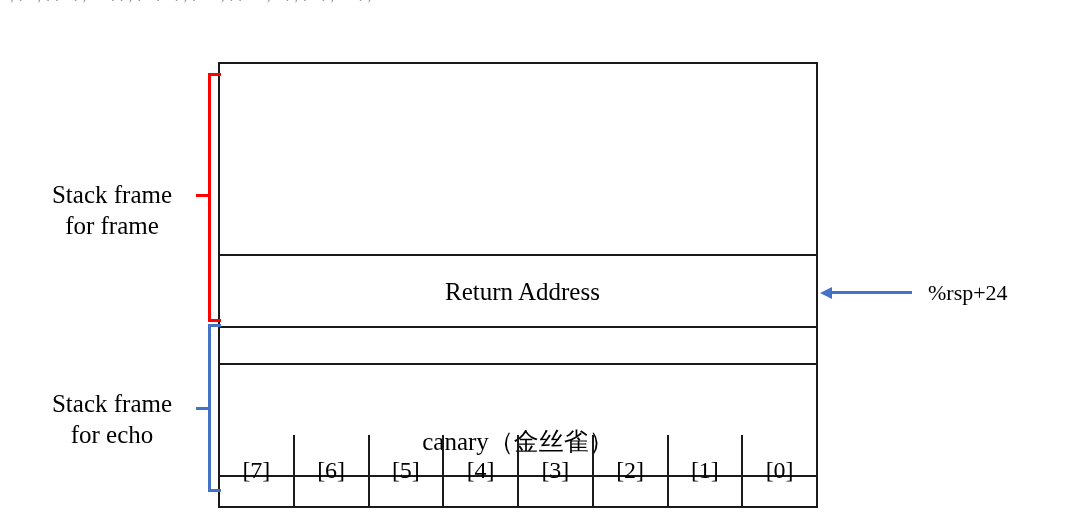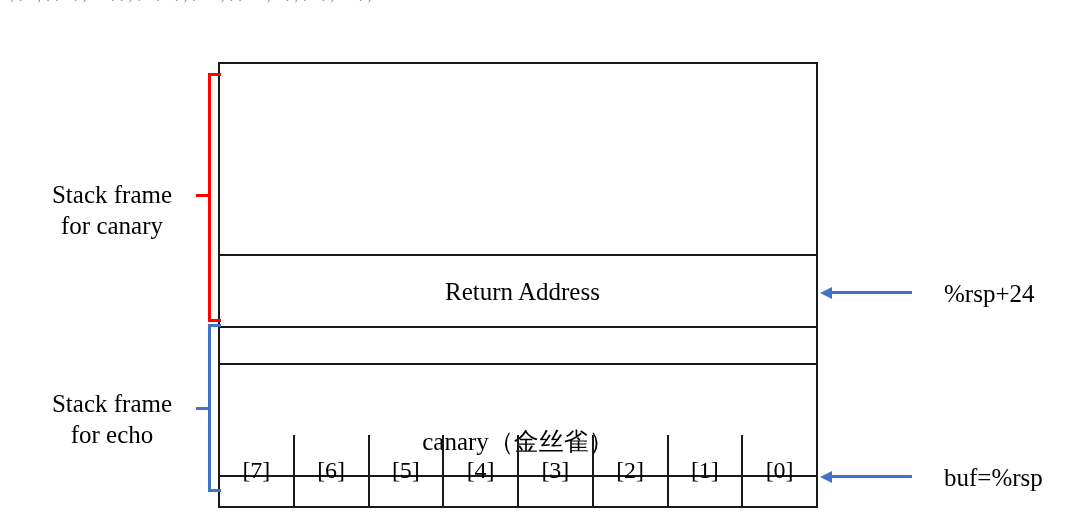--- a/index.html
+++ b/index.html
@@ -166,22 +166,22 @@
     position: absolute;
     left: 0;
     top: 0;
     width: 0;
     height: 0;
     border-top: 6px solid transparent;
     border-bottom: 6px solid transparent;
     border-right: 12px solid #4472C4;
   }
   .pointer .ptr-label {
-    font-size: 25px;
-    margin-left: 32px;
+    font-size: 22px;
+    margin-left: 16px;
     white-space: nowrap;
     line-height: 1;
   }
   .pointer-rsp24 { left: 820px; top: 282px; }
   .pointer-buf   { left: 820px; top: 466px; }
 </style>
 </head>
 <body>
 
 <div id="canvas">
@@ -230,37 +230,30 @@
 
   <div class="bracket bracket-echo">
     <div class="cap cap-top"></div>
     <div class="spine"></div>
     <div class="tick"></div>
     <div class="cap cap-bottom"></div>
   </div>
 
   <div class="frame-label frame-label-caller">
     <div>Stack frame</div>
-    <div>for canary</div>
+    <div>for frame</div>
   </div>
 
   <div class="frame-label frame-label-echo">
     <div>Stack frame</div>
     <div>for echo</div>
   </div>
 
   <div class="pointer pointer-rsp24">
     <div class="arrow-wrap">
       <div class="head"></div>
       <div class="shaft"></div>
     </div>
     <span class="ptr-label">%rsp+24</span>
   </div>
 
-  <div class="pointer pointer-buf">
-    <div class="arrow-wrap">
-      <div class="head"></div>
-      <div class="shaft"></div>
-    </div>
-    <span class="ptr-label">buf=%rsp</span>
-  </div>
 
 </div>
 
 </body></html>

